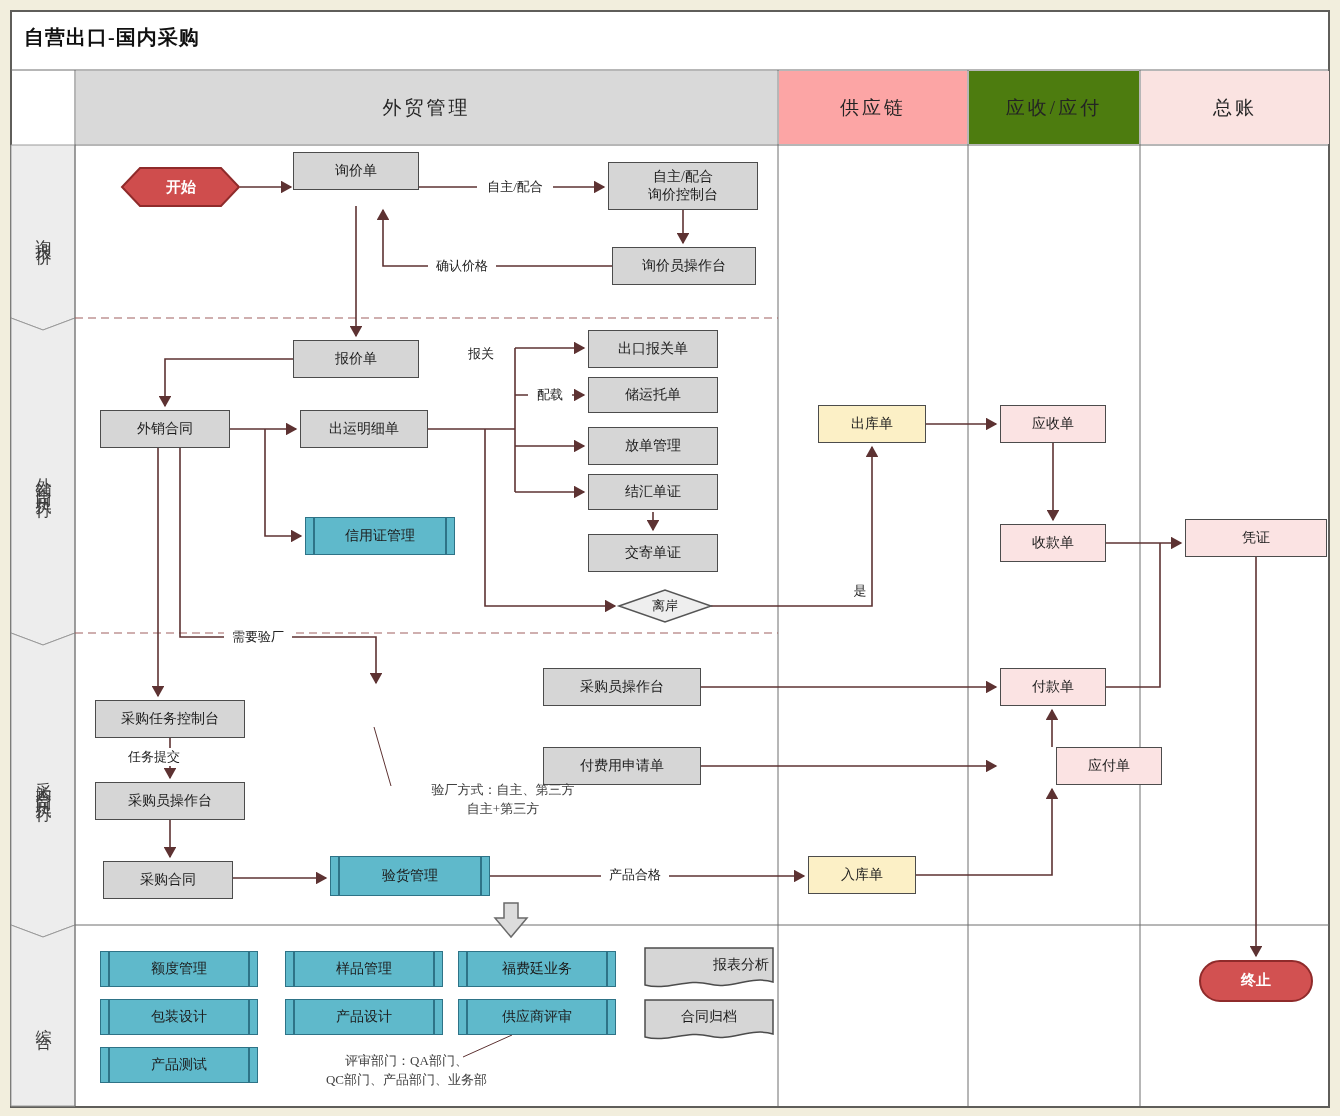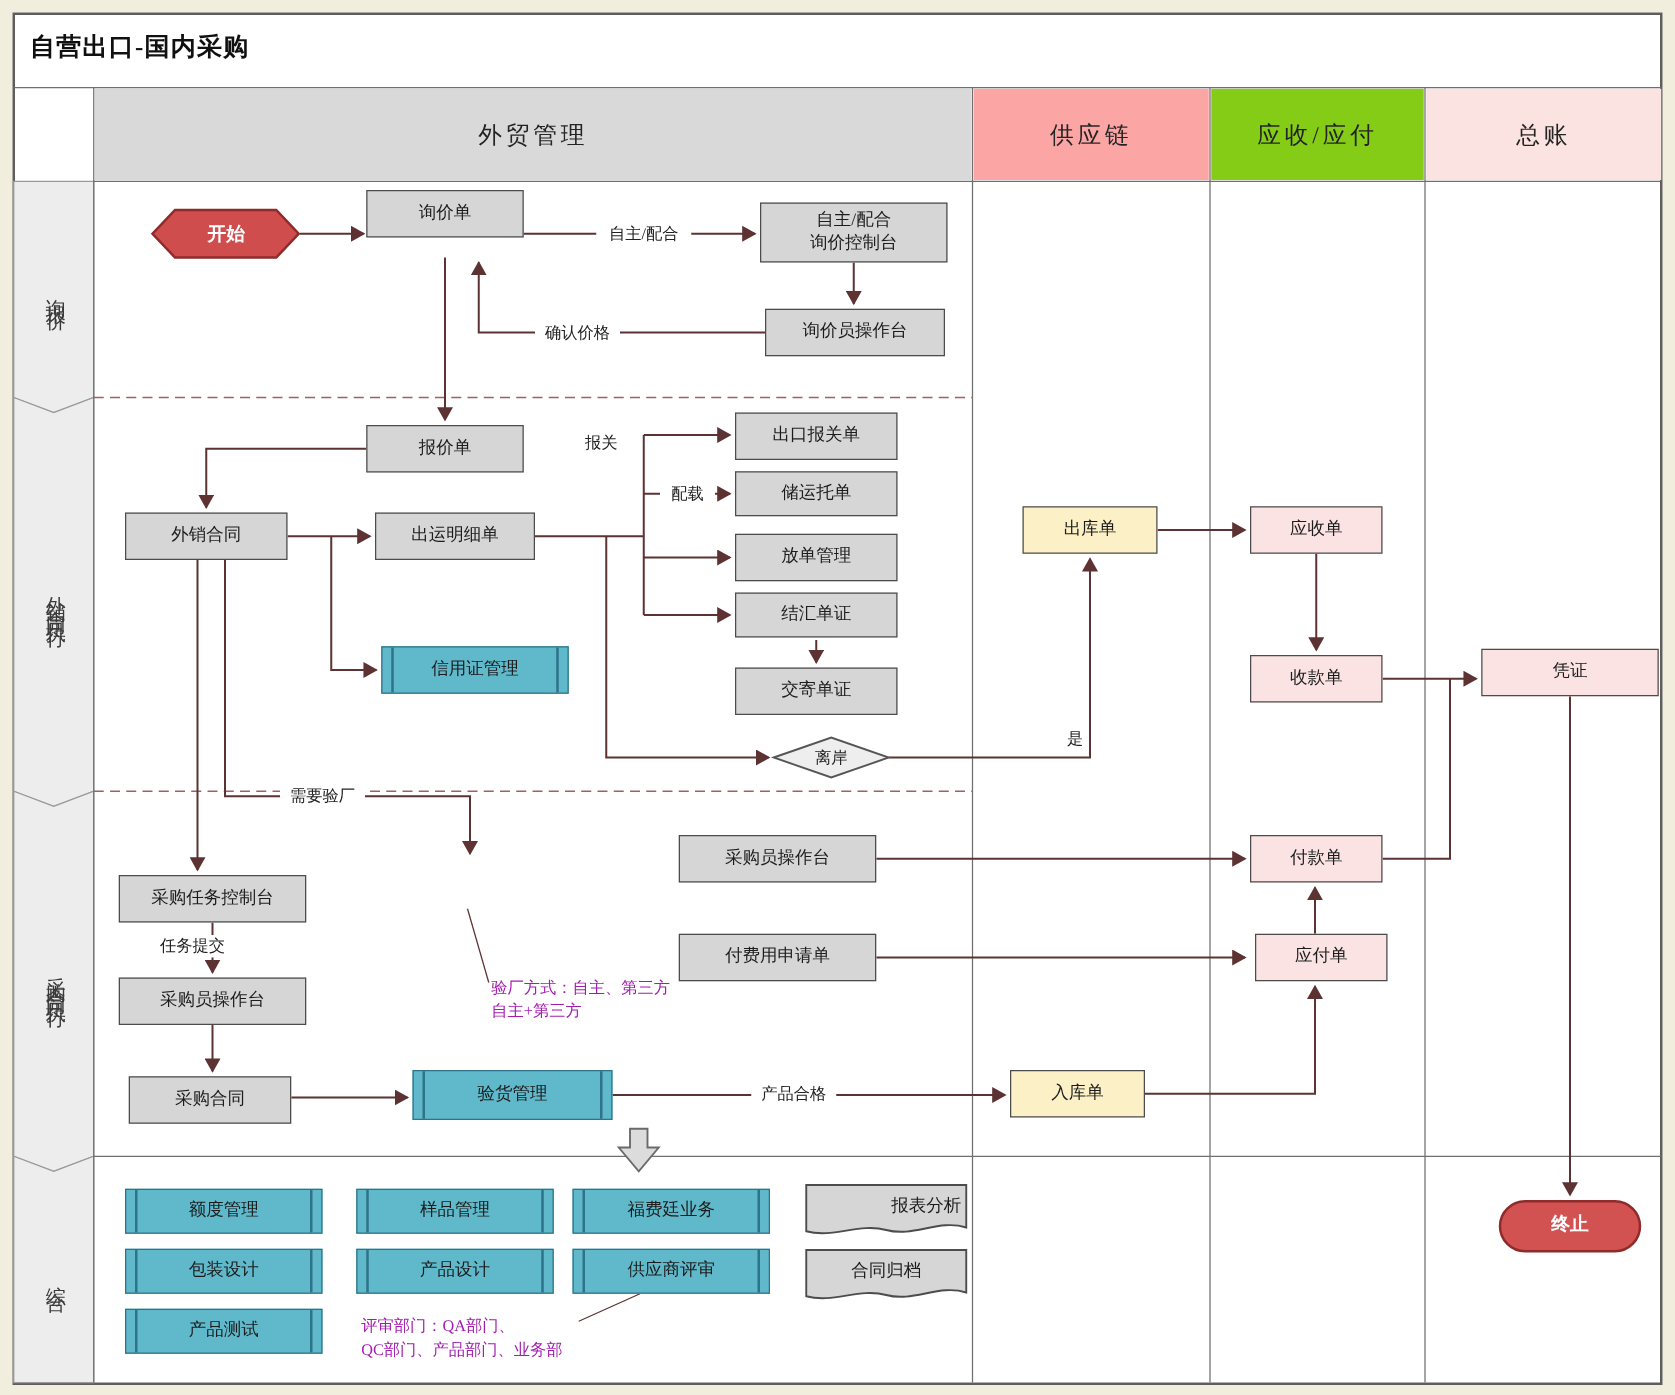--- a/index.html
+++ b/index.html
@@ -2,35 +2,35 @@
 <html><head>
 <meta charset="utf-8">
 <style>
   html,body{margin:0;padding:0;background:#f2eedd;font-family:"Liberation Serif","DejaVu Serif",serif;}
   .canvas{position:relative;width:1340px;height:1116px;overflow:hidden;}
   .frame{position:absolute;left:10px;top:10px;width:1320px;height:1098px;background:#ffffff;border:2px solid #5f5e5a;box-sizing:border-box;z-index:0;}
   .title{position:absolute;left:24px;top:24px;font-size:20px;font-weight:bold;color:#101010;letter-spacing:1px;z-index:5;}
   .hcell{position:absolute;top:71px;height:73px;display:flex;align-items:center;justify-content:center;font-size:19px;color:#242424;letter-spacing:3px;z-index:1;}
   .hc-trade{left:76px;width:701px;background:#d9d9d9;}
   .hc-supply{left:779px;width:188px;background:#fca5a5;text-align:right;}
-  .hc-arap{left:969px;width:170px;background:#84cc16;}
+  .hc-arap{left:969px;width:170px;background:#4d7c0f;}
   .hc-ledger{left:1141px;width:188px;background:#fae3e1;}
   svg.layer{position:absolute;left:0;top:0;z-index:2;pointer-events:none;}
   .node{position:absolute;z-index:3;box-sizing:border-box;display:flex;align-items:center;justify-content:center;text-align:center;font-size:14px;color:#1c1c1c;border:1.6px solid #4c4c4c;background:#d6d6d6;line-height:1.3;}
   .teal{background:#5fb9cb;border-color:#2e7387;}
   .sub::before,.sub::after{content:"";position:absolute;top:0;bottom:0;width:2px;background:#2e7387;}
   .sub::before{left:7px;} .sub::after{right:7px;}
   .yellow{background:#fcf0c6;}
   .pink{background:#fbe3e3;}
   .stadium{border-radius:21px;background:#d25151;border:2px solid #8f2b2b;color:#fff;font-weight:bold;font-size:15px;}
   .overlay{position:absolute;z-index:4;display:flex;align-items:center;justify-content:center;text-align:center;color:#1c1c1c;}
   .start-text{color:#fff;font-weight:bold;font-size:15px;}
   .edge-label{position:absolute;z-index:4;background:#ffffff;font-size:13px;color:#222;display:flex;align-items:center;justify-content:center;padding:0 2px;white-space:nowrap;}
   .lane-text{position:absolute;left:17px;width:52px;z-index:3;writing-mode:vertical-rl;text-orientation:upright;letter-spacing:5px;font-size:16px;color:#3a3a3a;display:flex;align-items:center;justify-content:center;}
-  .annotation{position:absolute;z-index:4;font-size:13px;color:#a21caf;line-height:1.45;text-align:left;}
+  .annotation{position:absolute;z-index:4;font-size:13px;color:#404040;line-height:1.45;text-align:center;}
   .col2{display:flex;flex-direction:column;justify-content:center;}
 </style>
 </head>
 <body>
 
 <div class="canvas">
   <div class="frame"></div>
   <div class="title">自营出口-国内采购</div>
 
   <div class="hcell hc-trade">外贸管理</div>
@@ -141,21 +141,21 @@
   <div class="node pink" style="left:1000px;top:405px;width:106px;height:38px;">应收单</div>
   <div class="node pink" style="left:1000px;top:524px;width:106px;height:38px;">收款单</div>
   <div class="node pink" style="left:1185px;top:519px;width:142px;height:38px;">凭证</div>
 
   <div class="node" style="left:95px;top:700px;width:150px;height:38px;">采购任务控制台</div>
   <div class="node" style="left:95px;top:782px;width:150px;height:38px;">采购员操作台</div>
   <div class="node" style="left:103px;top:861px;width:130px;height:38px;">采购合同</div>
   <div class="node" style="left:543px;top:668px;width:158px;height:38px;">采购员操作台</div>
   <div class="node" style="left:543px;top:747px;width:158px;height:38px;">付费用申请单</div>
   <div class="node pink" style="left:1000px;top:668px;width:106px;height:38px;">付款单</div>
-  <div class="node pink" style="left:1004px;top:747px;width:106px;height:38px;">应付单</div>
+  <div class="node pink" style="left:1056px;top:747px;width:106px;height:38px;">应付单</div>
   <div class="node teal sub" style="left:330px;top:856px;width:160px;height:40px;">验货管理</div>
   <div class="node yellow" style="left:808px;top:856px;width:108px;height:38px;">入库单</div>
 
   <div class="node teal sub" style="left:100px;top:951px;width:158px;height:36px;">额度管理</div>
   <div class="node teal sub" style="left:100px;top:999px;width:158px;height:36px;">包装设计</div>
   <div class="node teal sub" style="left:100px;top:1047px;width:158px;height:36px;">产品测试</div>
   <div class="node teal sub" style="left:285px;top:951px;width:158px;height:36px;">样品管理</div>
   <div class="node teal sub" style="left:285px;top:999px;width:158px;height:36px;">产品设计</div>
   <div class="node teal sub" style="left:458px;top:951px;width:158px;height:36px;">福费廷业务</div>
   <div class="node teal sub" style="left:458px;top:999px;width:158px;height:36px;">供应商评审</div>

